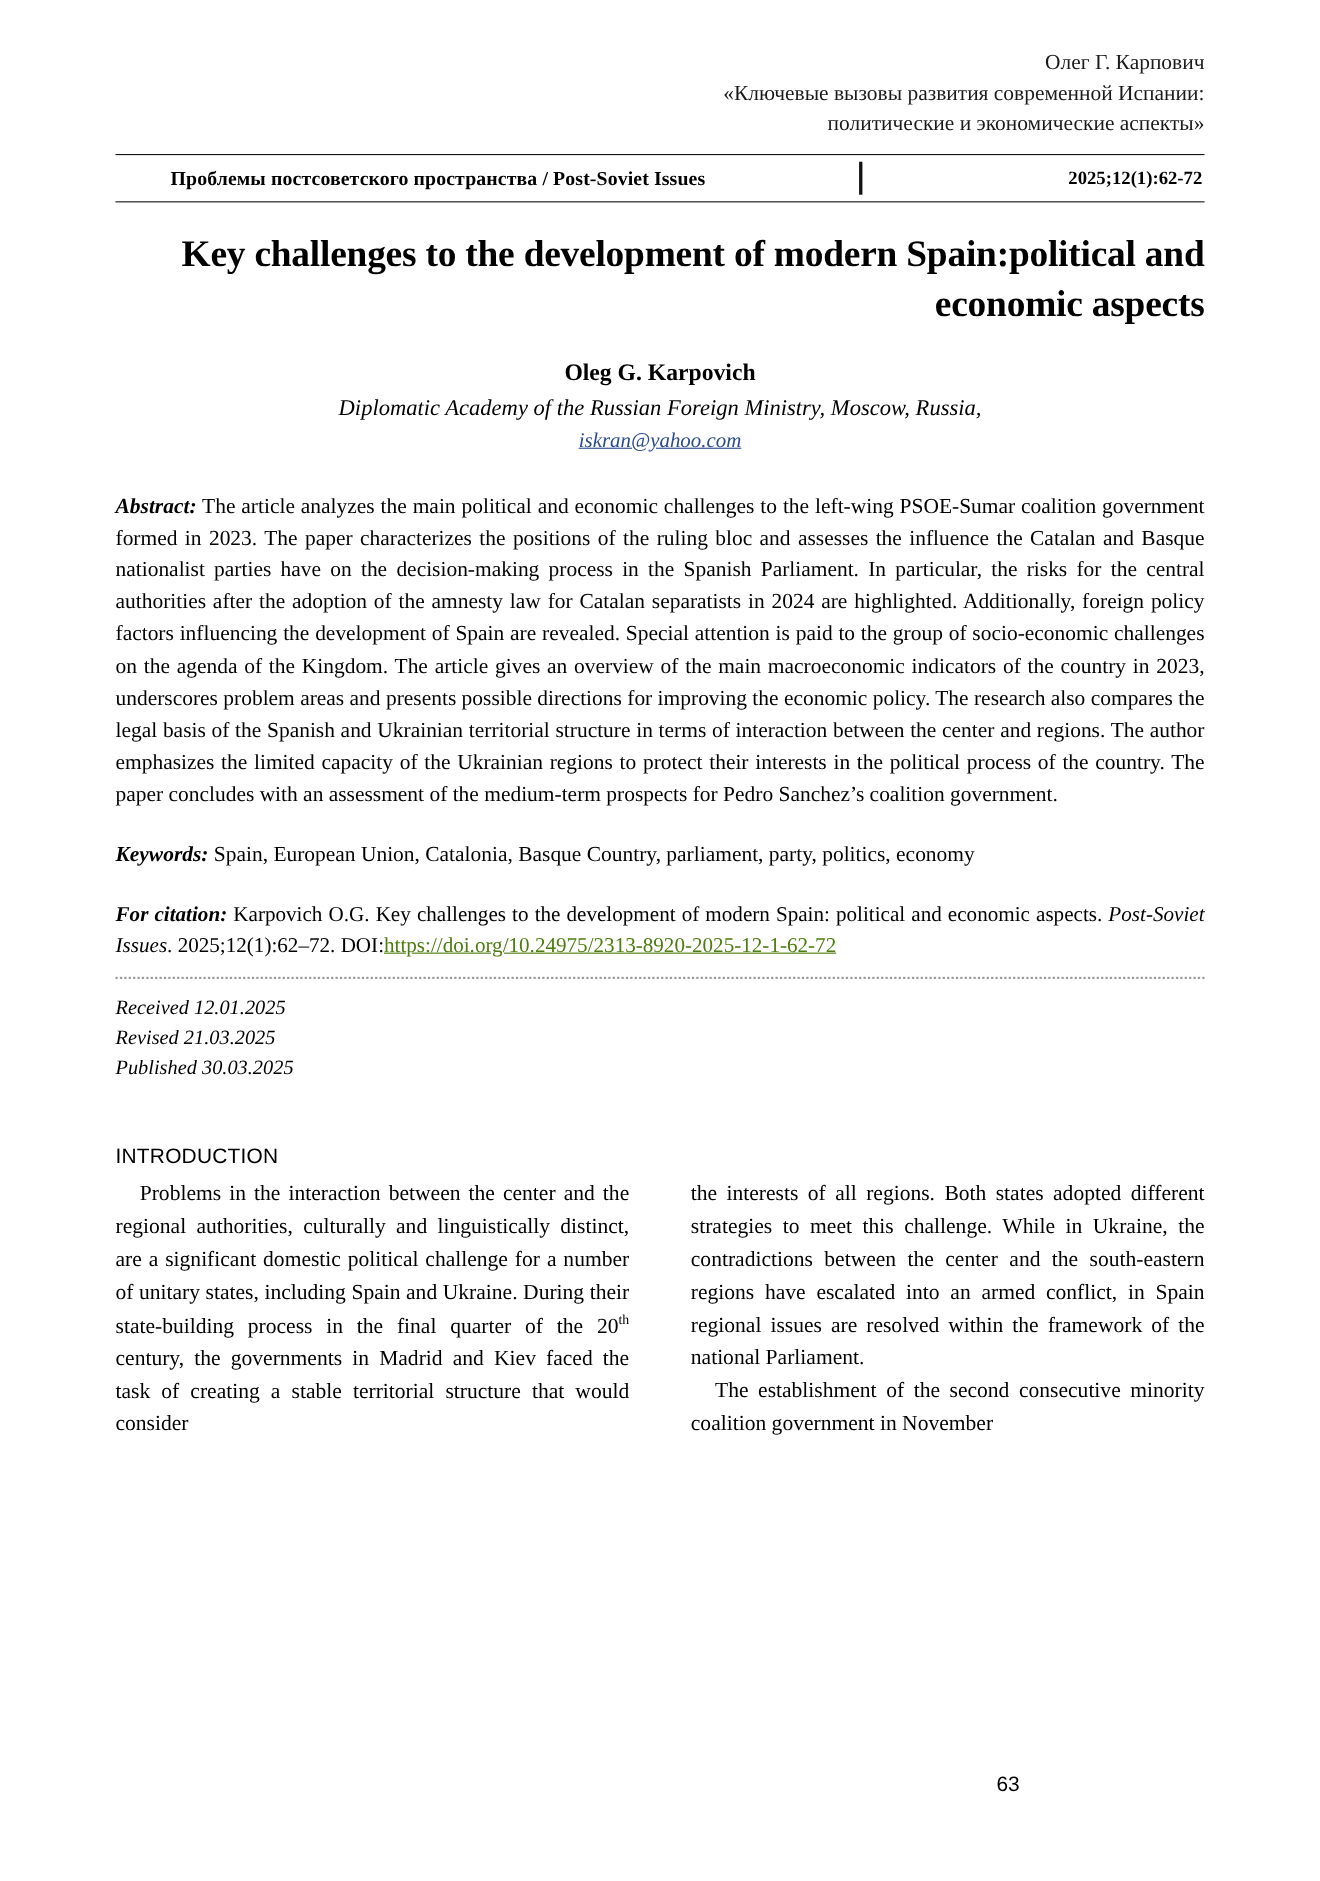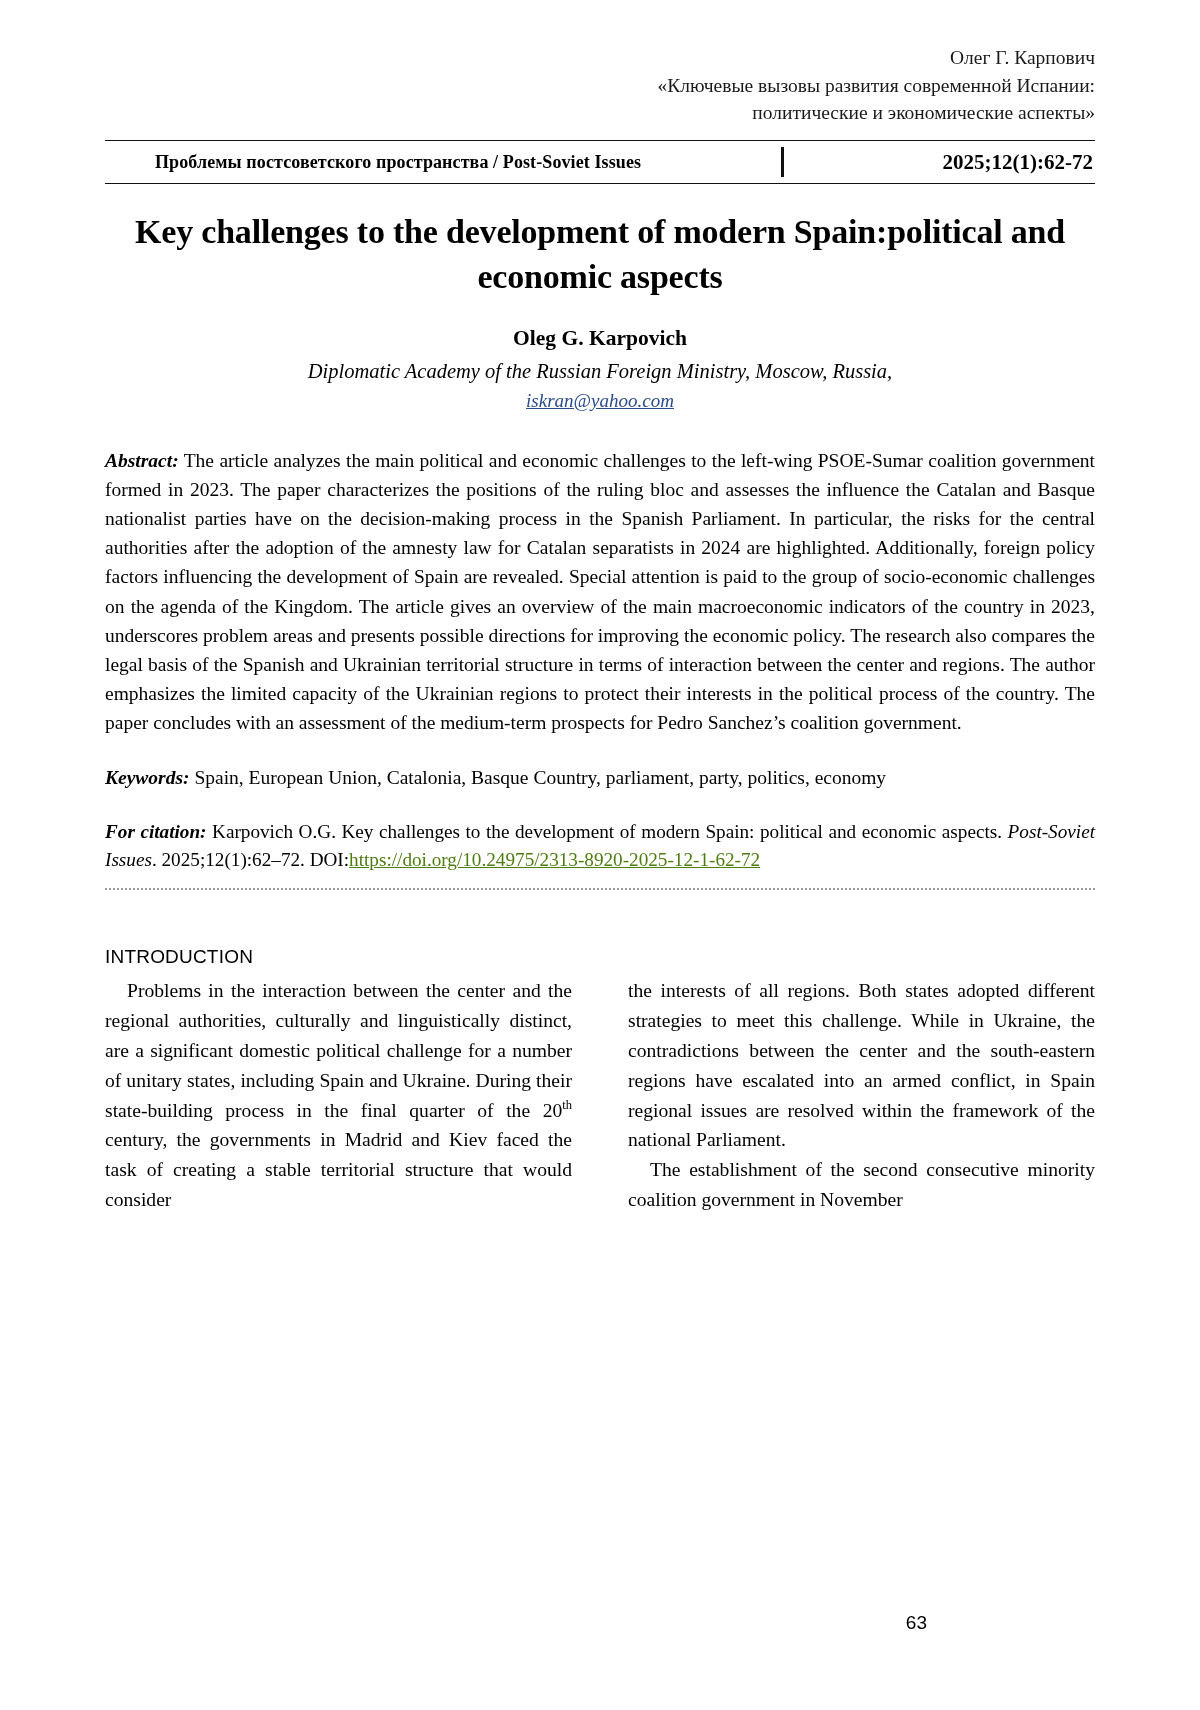--- a/index.html
+++ b/index.html
@@ -61,28 +61,28 @@
     left: 676px;
     top: 6px;
     bottom: 6px;
     width: 2.5px;
     background: #111;
   }
   .journal-issue {
     position: absolute;
     right: 2px;
     font-weight: bold;
-    font-size: 21px;
+    font-size: 17px;
     font-family: "Liberation Serif", serif;
   }
 
   
   .title {
     margin-top: 26px;
-    text-align: center;
+    text-align: right;
     font-weight: bold;
     font-size: 34px;
     line-height: 1.32;
     letter-spacing: -0.2px;
   }
 
   
   .author {
     margin-top: 26px;
     text-align: center;
@@ -218,20 +218,25 @@
     <div class="kw">
       <b>Keywords:</b><span> Spain, European Union, Catalonia, Basque Country, parliament, party, politics, economy</span>
     </div>
 
     <div class="cit">
       <b>For citation:</b><span> Karpovich O.G. Key challenges to the development of modern Spain: political and economic aspects. </span><i>Post-Soviet Issues</i><span>. 2025;12(1):62–72. DOI:</span><a href="#">https://doi.org/10.24975/2313-8920-2025-12-1-62-72</a>
     </div>
 
     <div class="dotted-rule"></div>
 
+    <div class="dates">
+      <div>Received 12.01.2025</div>
+      <div>Revised 21.03.2025</div>
+      <div>Published 30.03.2025</div>
+    </div>
 
     <div class="section-head">INTRODUCTION</div>
 
     <div class="cols">
       <div class="col">
         <p class="indent"><span>Problems in the interaction between the center and the regional authorities, culturally and linguistically distinct, are a significant domestic political challenge for a number of unitary states, including Spain and Ukraine. During their state-building process in the final quarter of the 20</span><sup>th</sup><span> century, the governments in Madrid and Kiev faced the task of creating a stable territorial structure that would consider</span></p>
       </div>
       <div class="col">
         <p>the interests of all regions. Both states adopted different strategies to meet this challenge. While in Ukraine, the contradictions between the center and the south-eastern regions have escalated into an armed conflict, in Spain regional issues are resolved within the framework of the national Parliament.</p>
         <p class="indent">The establishment of the second consecutive minority coalition government in November</p>

